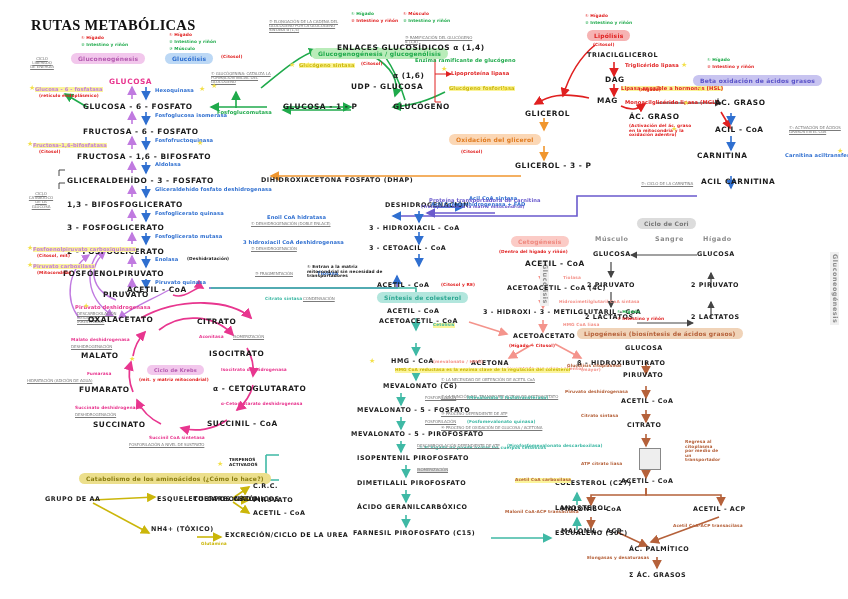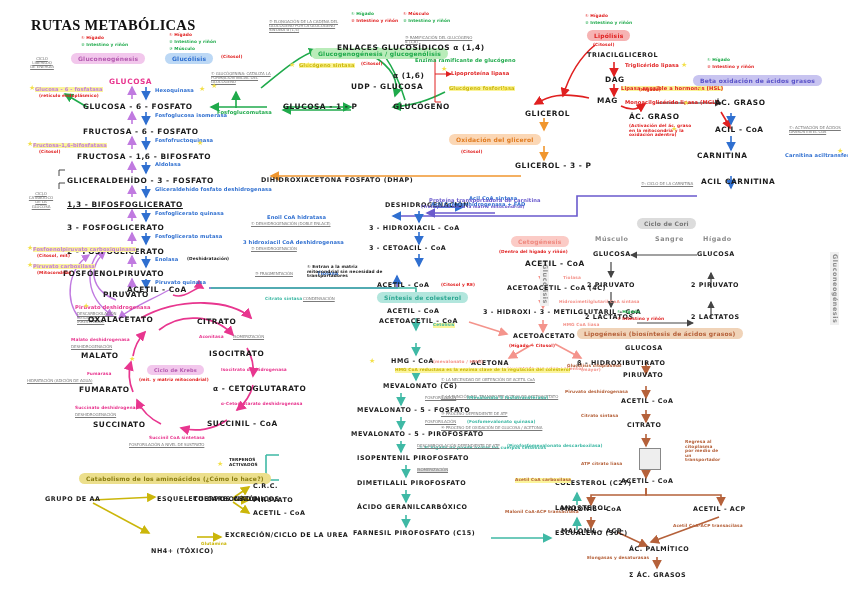--- a/index.html
+++ b/index.html
@@ -260,21 +260,21 @@
   <div class="n enz xs c-green" style="left:60px;top:43px;">② Intestino y riñón</div>
   <div class="n enz xs c-red" style="left:148px;top:33px;">① Hígado</div>
   <div class="n enz xs c-green" style="left:148px;top:40px;">② Intestino y riñón</div>
   <div class="n enz xs c-green" style="left:148px;top:47px;">③ Músculo</div>
 
   <div class="n met c-pink" style="left:88px;top:78px;">GLUCOSA</div>
   <div class="n met" style="left:62px;top:103px;">GLUCOSA - 6 - FOSFATO</div>
   <div class="n met" style="left:62px;top:128px;">FRUCTOSA - 6 - FOSFATO</div>
   <div class="n met" style="left:56px;top:153px;">FRUCTOSA - 1,6 - BIFOSFATO</div>
   <div class="n met" style="left:46px;top:177px;">GLICERALDEHÍDO - 3 - FOSFATO</div>
-  <div class="n met" style="left:46px;top:201px;text-decoration:underline;">1,3 - BIFOSFOGLICERATO</div>
+  <div class="n met" style="left:46px;top:201px;">1,3 - BIFOSFOGLICERATO</div>
   <div class="n met" style="left:46px;top:224px;">3 - FOSFOGLICERATO</div>
   <div class="n met" style="left:46px;top:248px;">2 - FOSFOGLICERATO</div>
   <div class="n met" style="left:42px;top:270px;">FOSFOENOLPIRUVATO</div>
   <div class="n met" style="left:82px;top:291px;">PIRUVATO</div>
   <div class="n met sm" style="left:240px;top:177px;">DIHIDROXIACETONA FOSFATO (DHAP)</div>
 
   <div class="n enz c-blue" style="left:134px;top:88px;">Hexoquinasa</div>
   <div class="n enz c-blue" style="left:134px;top:113px;">Fosfoglucosa isomerasa</div>
   <div class="n enz c-blue" style="left:134px;top:138px;">Fosfofructoquinasa</div>
   <div class="n enz c-blue" style="left:134px;top:162px;">Aldolasa</div>
@@ -483,21 +483,21 @@
   <div class="n enz xs c-brown" style="left:664px;top:440px;width:36px;white-space:normal;">Regresa al citoplasma por medio de un transportador</div>
   <div style="position:absolute;left:618px;top:448px;width:20px;height:20px;border:1px solid #888;background:#eee;"></div>
 
   <div class="pill yl" style="left:58px;top:473px;">Catabolismo de los aminoácidos (¿Cómo lo hace?)</div>
   <div class="n met sm" style="left:24px;top:496px;">GRUPO DE AA</div>
   <div class="n met sm" style="left:136px;top:496px;">ESQUELETO CARBONADO</div>
   <div class="n met sm" style="left:172px;top:496px;">CUERPOS CETÓNICOS</div>
   <div class="n met sm" style="left:232px;top:483px;">C.R.C.</div>
   <div class="n met sm" style="left:232px;top:497px;">PIRUVATO</div>
   <div class="n met sm" style="left:232px;top:510px;">ACETIL - CoA</div>
-  <div class="n met sm" style="left:130px;top:548px;">NH4+ (TÓXICO)</div>
+  <div class="n met sm" style="left:130px;top:526px;">NH4+ (TÓXICO)</div>
   <div class="n met sm" style="left:204px;top:532px;">EXCRECIÓN/CICLO DE LA UREA</div>
   <div class="n enz xs c-yellow" style="left:180px;top:542px;">Glutamina</div>
 
   <div class="n note" style="left:8px;top:57px;width:26px;white-space:normal;text-align:center;">CICLO LIBERADO DE ENERGÍA</div>
   <div class="n note" style="left:6px;top:192px;width:28px;white-space:normal;text-align:center;">CICLO CATABÓLICO DE LA GLUCOSA</div>
 
   <div class="star" style="left:8px;top:85px;">★</div>
   <div class="star" style="left:6px;top:141px;">★</div>
   <div class="star" style="left:6px;top:245px;">★</div>
   <div class="star" style="left:6px;top:262px;">★</div>

